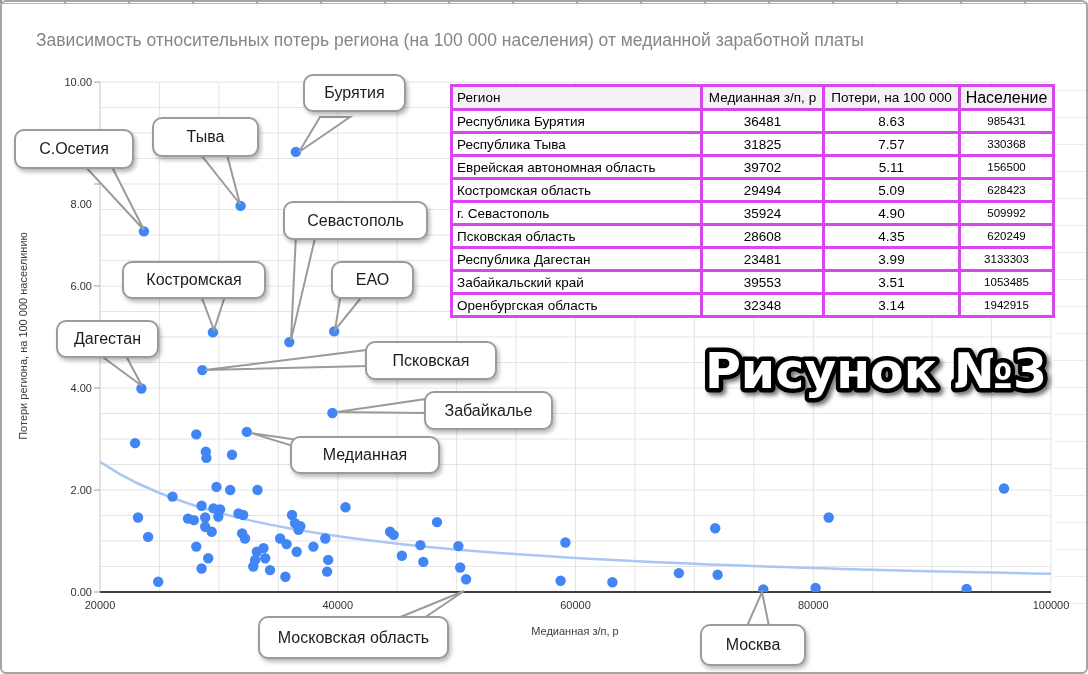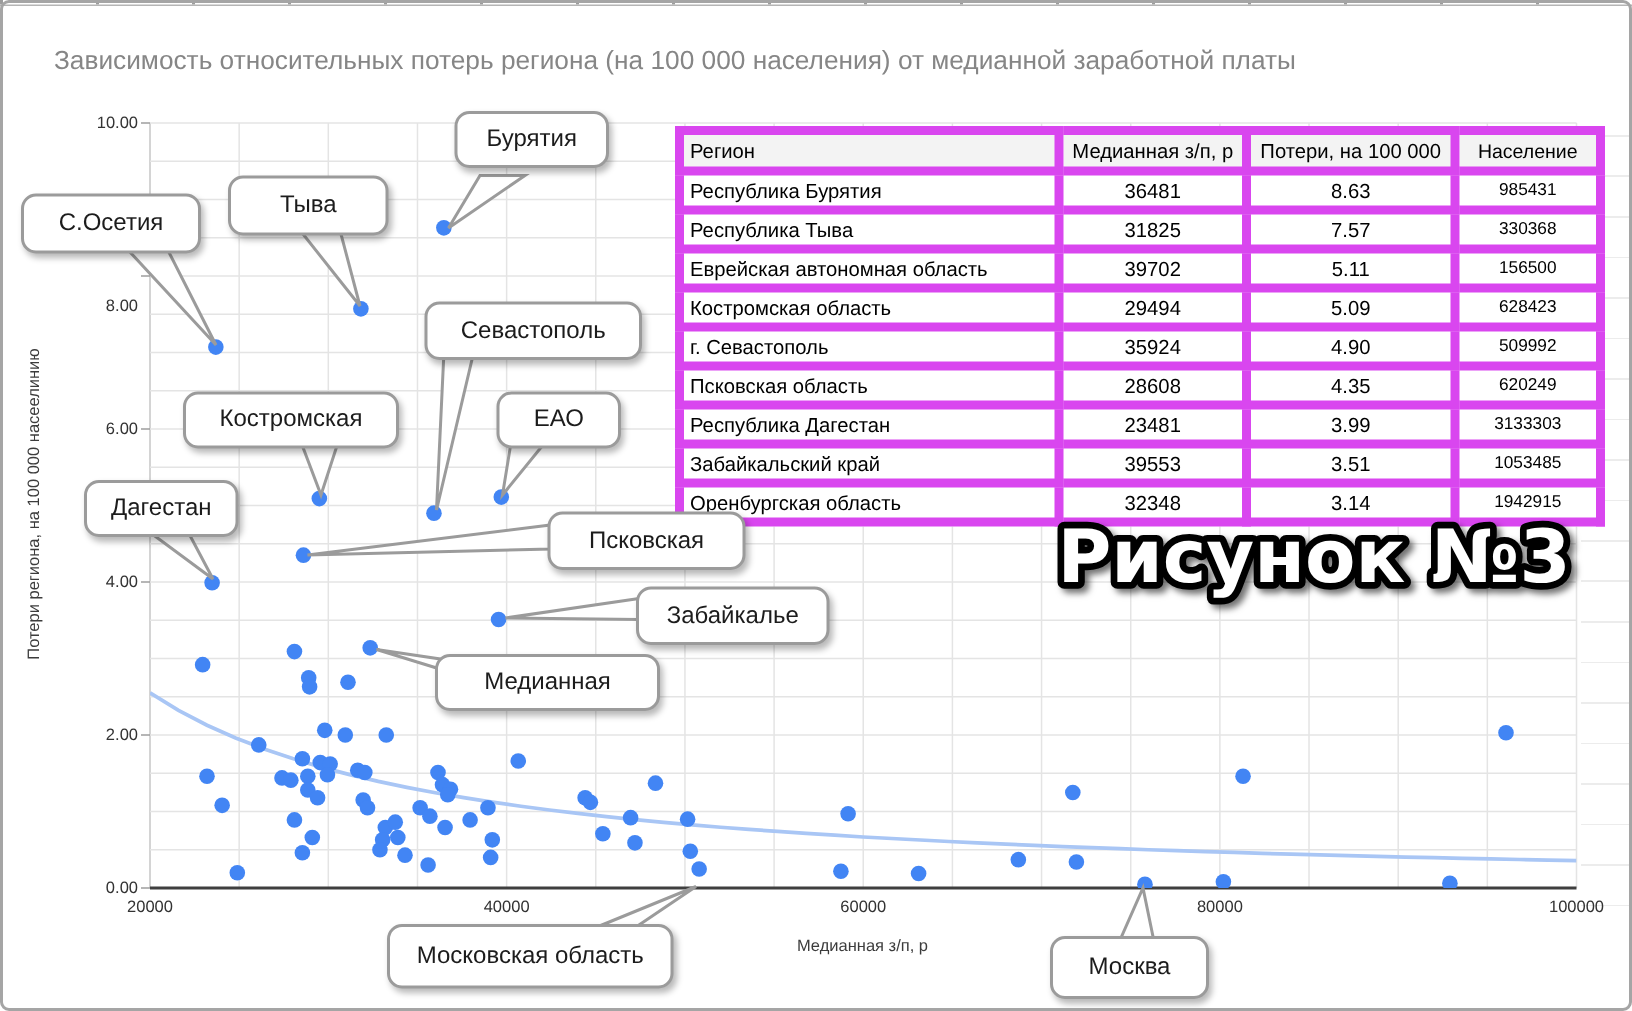--- a/index.html
+++ b/index.html
@@ -20,28 +20,28 @@
   #tail-svg{z-index:8;}
   #meme-svg{z-index:7;pointer-events:none;}
   .tick{position:absolute;font-size:11px;color:#333;z-index:3;}
   .xtick{width:70px;text-align:center;top:599px;}
   .ytick{width:60px;text-align:right;}
   .bubble{position:absolute;display:flex;align-items:center;justify-content:center;z-index:9;
      background:#fff;border:2px solid #9b9b9b;border-radius:10px;
      box-shadow:2px 3px 4px rgba(0,0,0,.28);font-size:16px;color:#1c1c1c;white-space:nowrap;}
   .region-table{position:absolute;left:450px;top:84px;z-index:6;border-collapse:collapse;background:#fff;
      font-size:13.5px;color:#000;table-layout:fixed;}
-  .region-table th,.region-table td{border:6px solid #d946ef;padding:0 4px;overflow:hidden;white-space:nowrap;}
+  .region-table th,.region-table td{border:3px solid #d946ef;padding:0 4px;overflow:hidden;white-space:nowrap;}
   .region-table th{background:#f3f3f3;font-weight:normal;height:21px;}
   .region-table td{height:20px;}
   .region-table .c0{width:239px;text-align:left;}
   .region-table .c1{width:111px;text-align:center;}
   .region-table .c2{width:125px;text-align:center;}
   .region-table .c3{width:83px;text-align:center;font-size:11.5px;}
-  .region-table th.c3{font-size:13px;}
+  .region-table th.c3{font-size:16px;}
 </style>
 </head>
 <body>
 
 <div id="screen">
   <div class="right-rows"></div>
 
   <div class="chart-title">Зависимость относительных потерь региона (на 100 000 населения) от медианной заработной платы</div>
   <div class="y-title">Потери региона, на 100 000 насеелинию</div>
   <div class="x-title">Медианная з/п, р</div>

